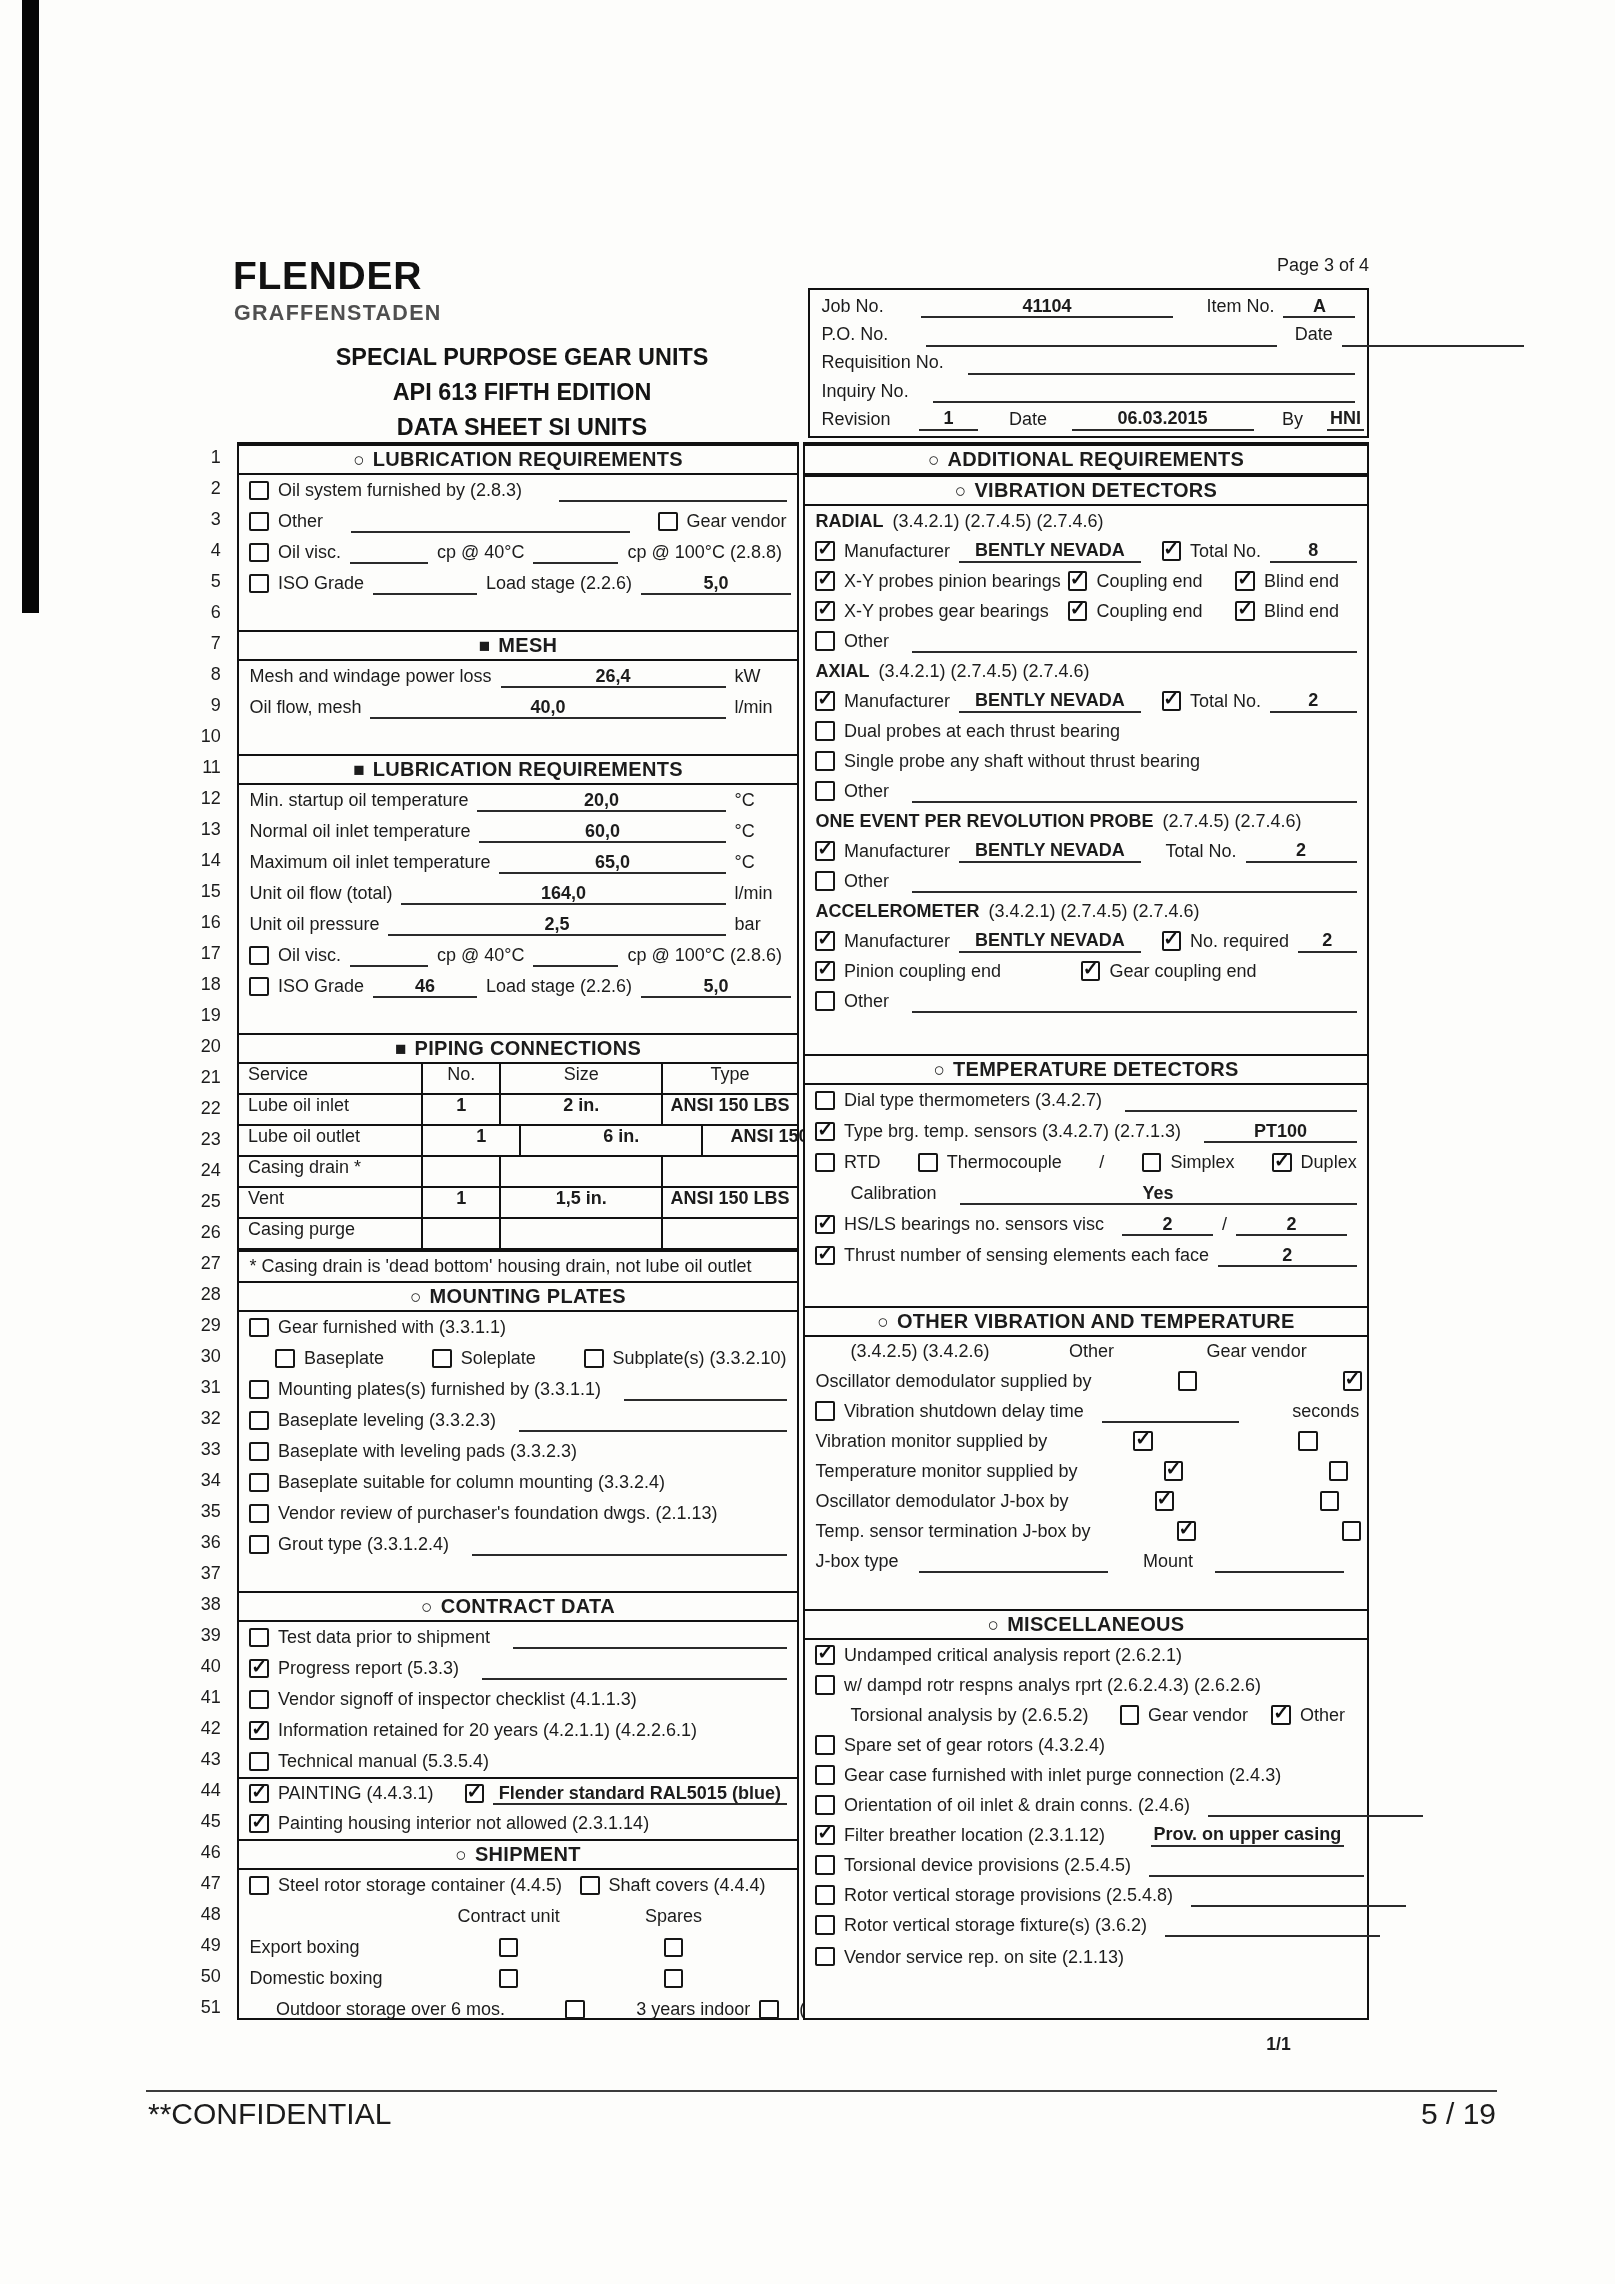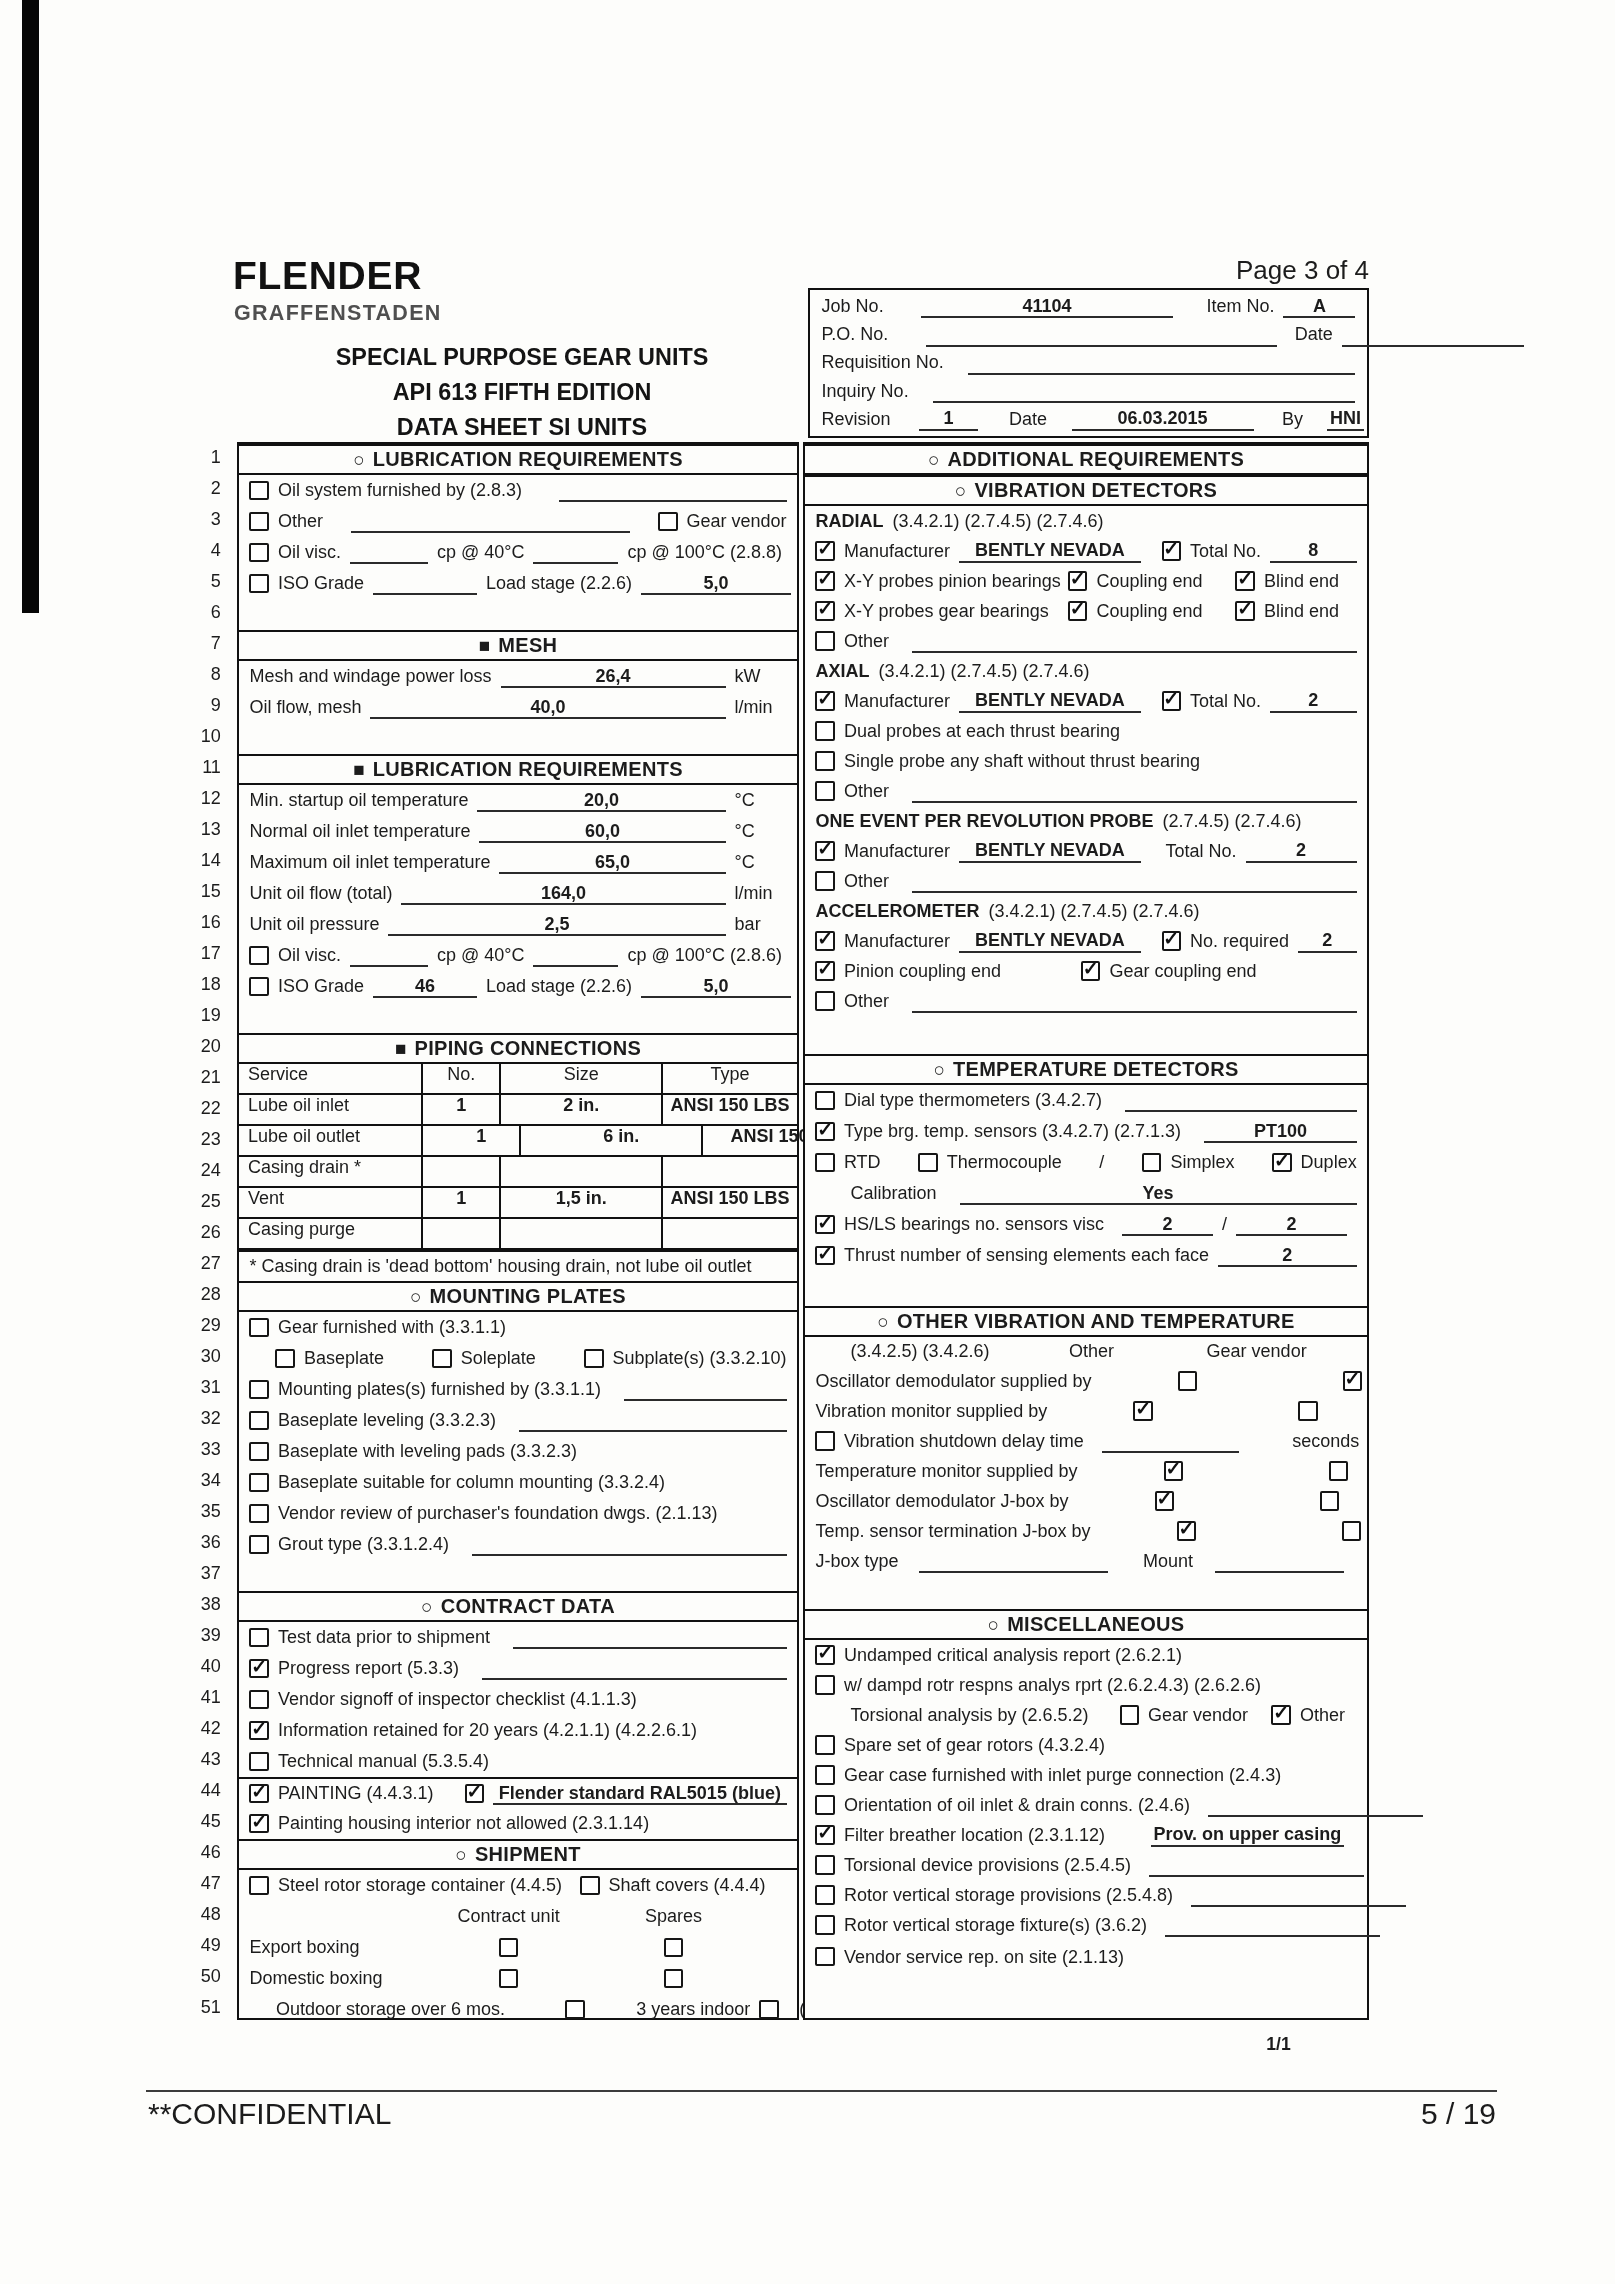--- a/index.html
+++ b/index.html
@@ -3,21 +3,21 @@
 <meta charset="utf-8">
 <style>
   html,body{margin:0;padding:0;background:#777;}
   .page{position:relative;width:1616px;height:2284px;background:#fdfdfb;
         font-family:"Liberation Sans",sans-serif;color:#1c1c1c;overflow:hidden;}
   .scanbar{position:absolute;left:22px;top:0;width:17px;height:613px;background:#070707;}
   .logo1{position:absolute;left:233px;top:254px;font-size:39px;font-weight:900;letter-spacing:0.7px;color:#111;}
   .logo2{position:absolute;left:234px;top:301px;font-size:21.5px;font-weight:800;letter-spacing:1.3px;color:#4f4f4f;}
   .titles{position:absolute;left:237px;top:340px;width:570px;text-align:center;
           font-size:23.4px;font-weight:bold;line-height:1.5;color:#141414;}
-  .pagelab{position:absolute;left:1197px;top:255px;width:172px;text-align:right;font-size:26px;}
+  .pagelab{position:absolute;left:1197px;top:255px;width:172px;text-align:right;font-size:18px;}
   .infobox{position:absolute;left:808px;top:288px;width:561px;height:150px;border:2.6px solid #111;
            box-sizing:border-box;display:flex;flex-direction:column;justify-content:space-around;padding:2.6px 9px;}
   .gutter{position:absolute;left:187px;top:442px;width:39px;}
   .gutter .gn{height:31px;display:flex;align-items:center;justify-content:flex-end;
               font-size:18px;padding-right:5.2px;box-sizing:border-box;}
   .lbox{position:absolute;left:237px;top:442px;width:562px;height:1578px;border:2.6px solid #111;
         box-sizing:border-box;display:flex;flex-direction:column;background:#fdfdfb;}
   .rbox{position:absolute;left:803px;top:442px;width:566px;height:1578px;border:2.6px solid #111;
         box-sizing:border-box;display:flex;flex-direction:column;background:#fdfdfb;}
   .row{display:flex;align-items:center;column-gap:9px;padding:0 10.4px;box-sizing:border-box;
@@ -780,39 +780,39 @@
         <span class="spx"></span>
         <span class="colw" style="width: 156px;">
           <span class="cb" aria-checked="false"></span>
         </span>
         <span class="colw" style="width: 156px;">
           <span class="cb on" aria-checked="true"></span>
         </span>
         <span style="width: 13px; flex: 0 0 auto;"></span>
       </div>
       <div class="row" style="height: 30px; box-sizing: border-box; flex: 0 0 auto;">
+        <span class="cb" aria-checked="false"></span>
+        <span class="t">Vibration shutdown delay time</span>
+        <span class="spx"></span>
+        <span class="ln" style="width: 137px;">
+          <span class="val"></span>
+        </span>
+        <span class="colw" style="width: 156px;">
+          <span class="t">seconds</span>
+        </span>
+        <span style="width: 13px; flex: 0 0 auto;"></span>
+      </div>
+      <div class="row" style="height: 30px; box-sizing: border-box; flex: 0 0 auto;">
         <span class="t">Vibration monitor supplied by</span>
         <span class="spx"></span>
         <span class="colw" style="width: 156px;">
           <span class="cb on" aria-checked="true"></span>
         </span>
         <span class="colw" style="width: 156px;">
           <span class="cb" aria-checked="false"></span>
-        </span>
-        <span style="width: 13px; flex: 0 0 auto;"></span>
-      </div>
-      <div class="row" style="height: 30px; box-sizing: border-box; flex: 0 0 auto;">
-        <span class="cb" aria-checked="false"></span>
-        <span class="t">Vibration shutdown delay time</span>
-        <span class="spx"></span>
-        <span class="ln" style="width: 137px;">
-          <span class="val"></span>
-        </span>
-        <span class="colw" style="width: 156px;">
-          <span class="t">seconds</span>
         </span>
         <span style="width: 13px; flex: 0 0 auto;"></span>
       </div>
       <div class="row" style="height: 30px; box-sizing: border-box; flex: 0 0 auto;">
         <span class="t">Temperature monitor supplied by</span>
         <span class="spx"></span>
         <span class="colw" style="width: 156px;">
           <span class="cb on" aria-checked="true"></span>
         </span>
         <span class="colw" style="width: 156px;">

